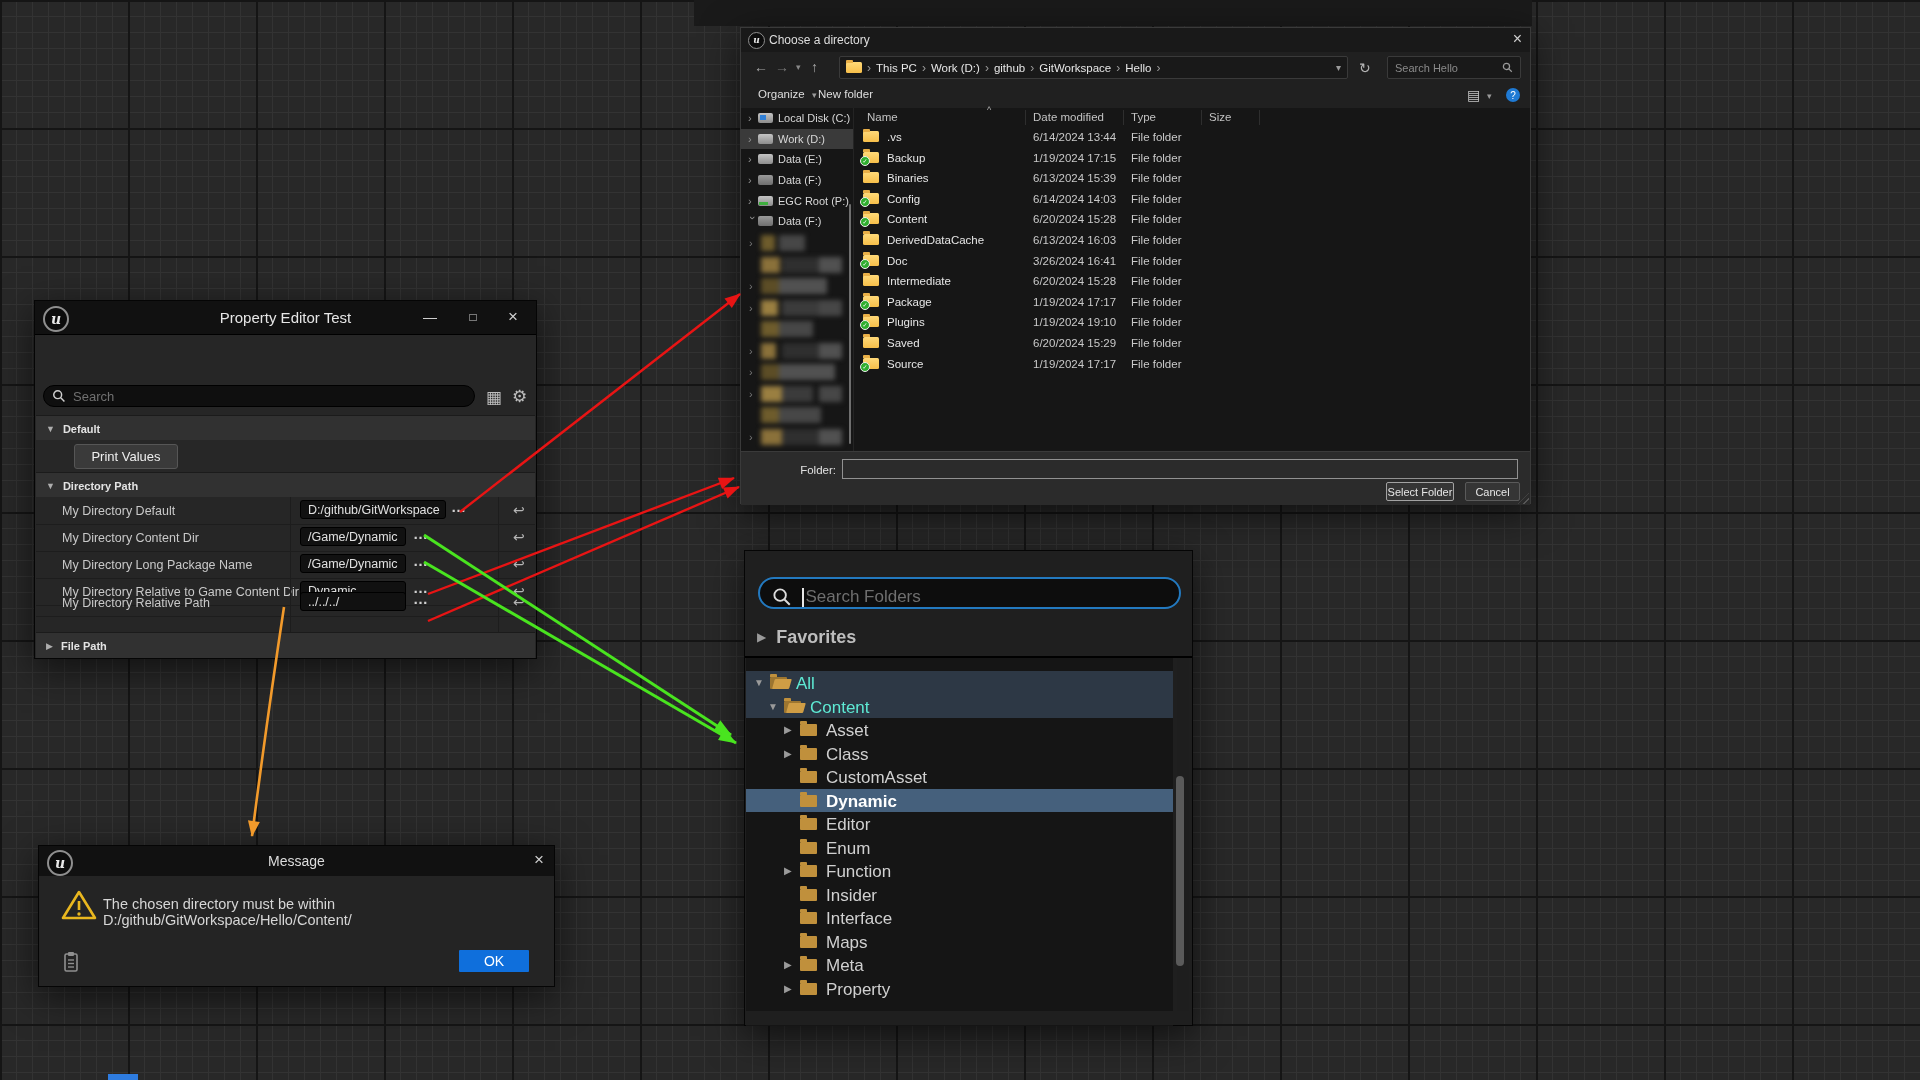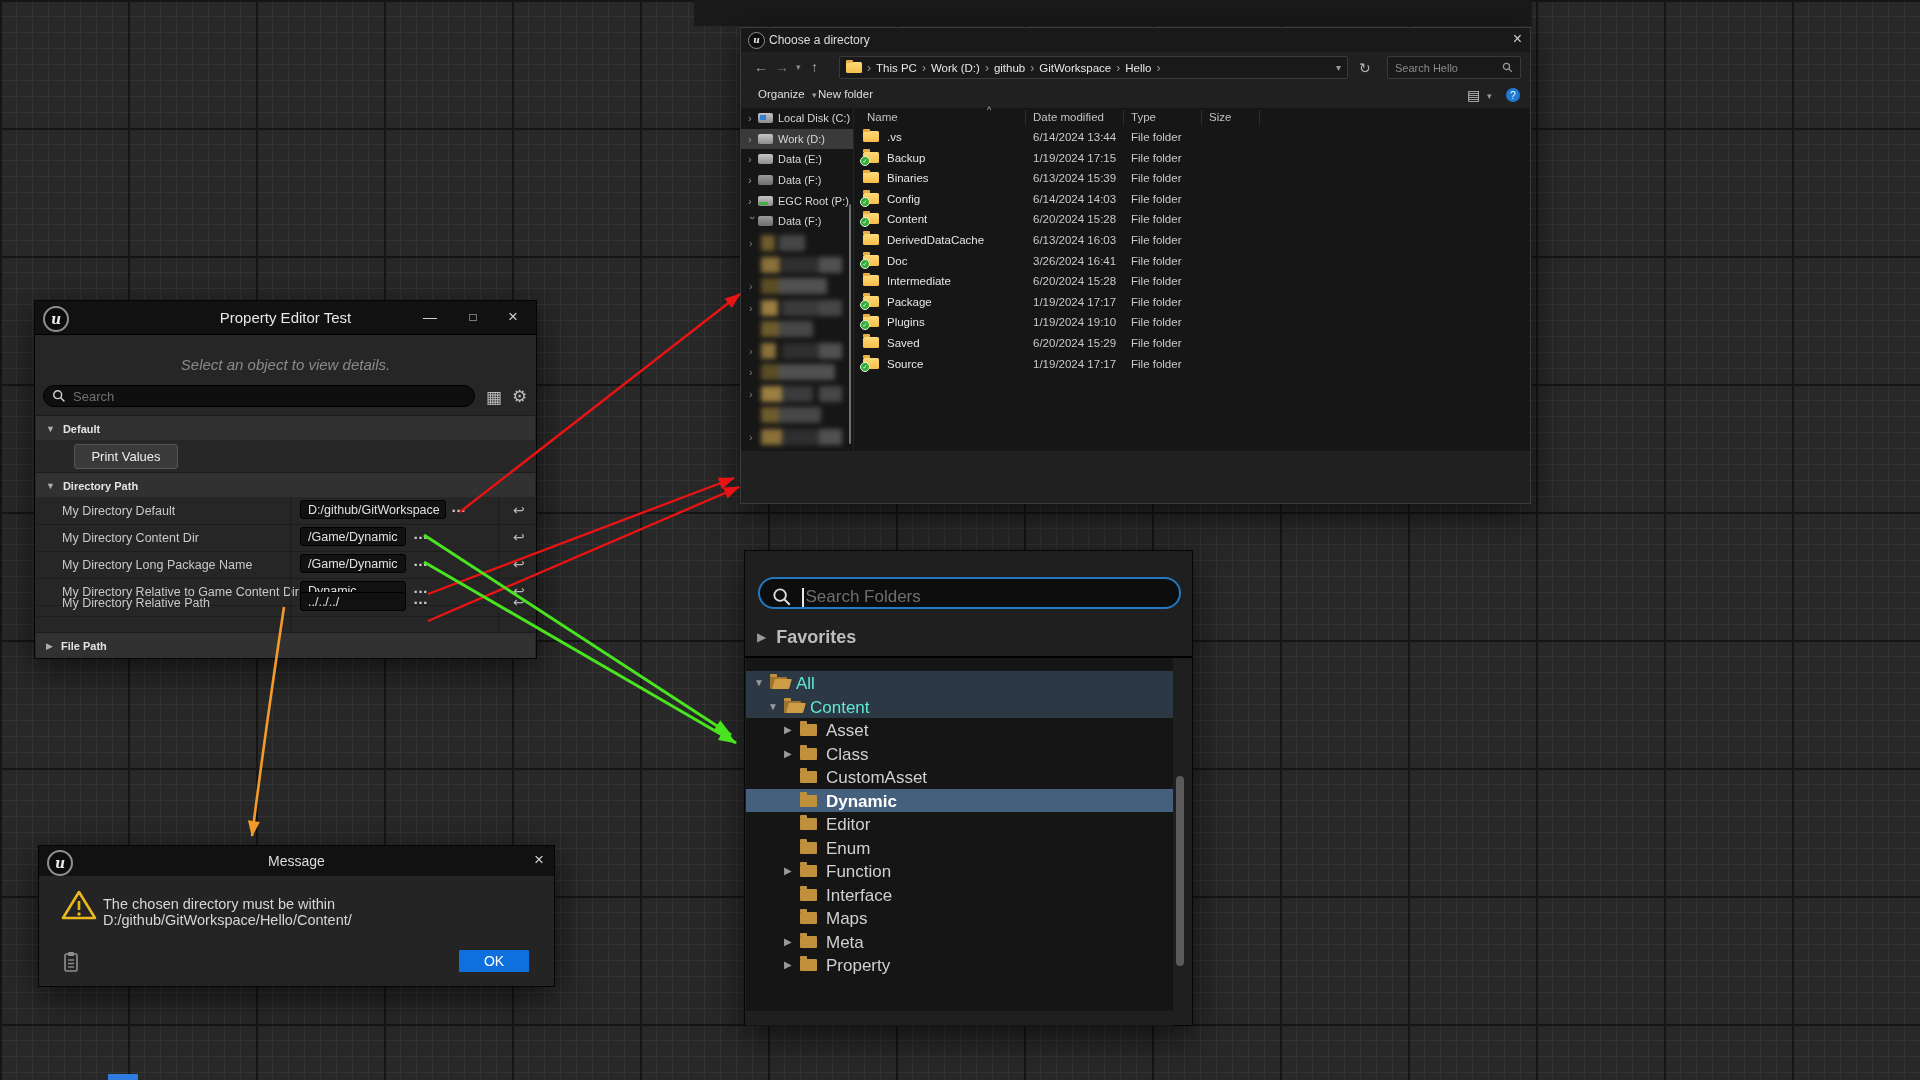--- a/index.html
+++ b/index.html
@@ -174,21 +174,20 @@
   <div class="blue-frag"></div>
 
   <div class="win pe z2">
     <div class="pe-titlebar">
       <div class="ulogo pe-logo">u</div>
       <div class="pe-title">Property Editor Test</div>
       <div class="winbtn pe-min">—</div>
       <div class="winbtn pe-max">□</div>
       <div class="winbtn pe-close">×</div>
     </div>
-    <div class="pe-empty">Select an object to view details.</div>
     <div class="pe-search">
       <svg width="14" height="14" viewBox="0 0 16 16">
         <circle cx="6.5" cy="6.5" r="4.5" fill="none" stroke="#cfcfcf" stroke-width="1.7"></circle>
         <line x1="10" y1="10" x2="14.2" y2="14.2" stroke="#cfcfcf" stroke-width="1.7"></line>
       </svg>
       <span class="ph">Search</span>
     </div>
     <div class="pe-ico pe-grid-ico">▦</div>
     <div class="pe-ico pe-gear-ico">⚙</div>
 
@@ -493,20 +492,27 @@
           <div class="fd-file-row">
             <span class="wfolder">
               <span class="gitb">✓</span>
             </span>
             <span class="fd-file-name">Source</span>
             <span class="fd-file-date">1/19/2024 17:17</span>
             <span class="fd-file-type">File folder</span>
           </div>
         </div>
     </div>
+    <div class="fd-bottom">
+      <div class="fd-folder-label">Folder:</div>
+      <input class="fd-folder-input" value="" style="">
+      <div class="fd-btn fd-btn-select">Select Folder</div>
+      <div class="fd-btn fd-btn-cancel">Cancel</div>
+      <div class="fd-grip"></div>
+    </div>
   </div>
 
   <div class="win fp z2">
     <div class="fp-search">
       <svg width="20" height="20" viewBox="0 0 16 16">
         <circle cx="6.5" cy="6.5" r="4.6" fill="none" stroke="#dcdcdc" stroke-width="1.5"></circle>
         <line x1="10" y1="10" x2="14.2" y2="14.2" stroke="#dcdcdc" stroke-width="1.5"></line>
       </svg>
       <span class="caret"></span>
       <span class="ph">Search Folders</span>
@@ -554,20 +560,25 @@
         </div>
         <div class="fp-row">
           <span class="fp-arrow" style="left: 38px;"></span>
           <span class="tfolder" style="left: 54px;"></span>
           <span class="fp-label" style="left: 80px;">Enum</span>
         </div>
         <div class="fp-row">
           <span class="fp-arrow" style="left: 38px;">▶</span>
           <span class="tfolder" style="left: 54px;"></span>
           <span class="fp-label" style="left: 80px;">Function</span>
+        </div>
+        <div class="fp-row">
+          <span class="fp-arrow" style="left: 38px;"></span>
+          <span class="tfolder" style="left: 54px;"></span>
+          <span class="fp-label" style="left: 80px;">Insider</span>
         </div>
         <div class="fp-row">
           <span class="fp-arrow" style="left: 38px;"></span>
           <span class="tfolder" style="left: 54px;"></span>
           <span class="fp-label" style="left: 80px;">Interface</span>
         </div>
         <div class="fp-row">
           <span class="fp-arrow" style="left: 38px;"></span>
           <span class="tfolder" style="left: 54px;"></span>
           <span class="fp-label" style="left: 80px;">Maps</span>

